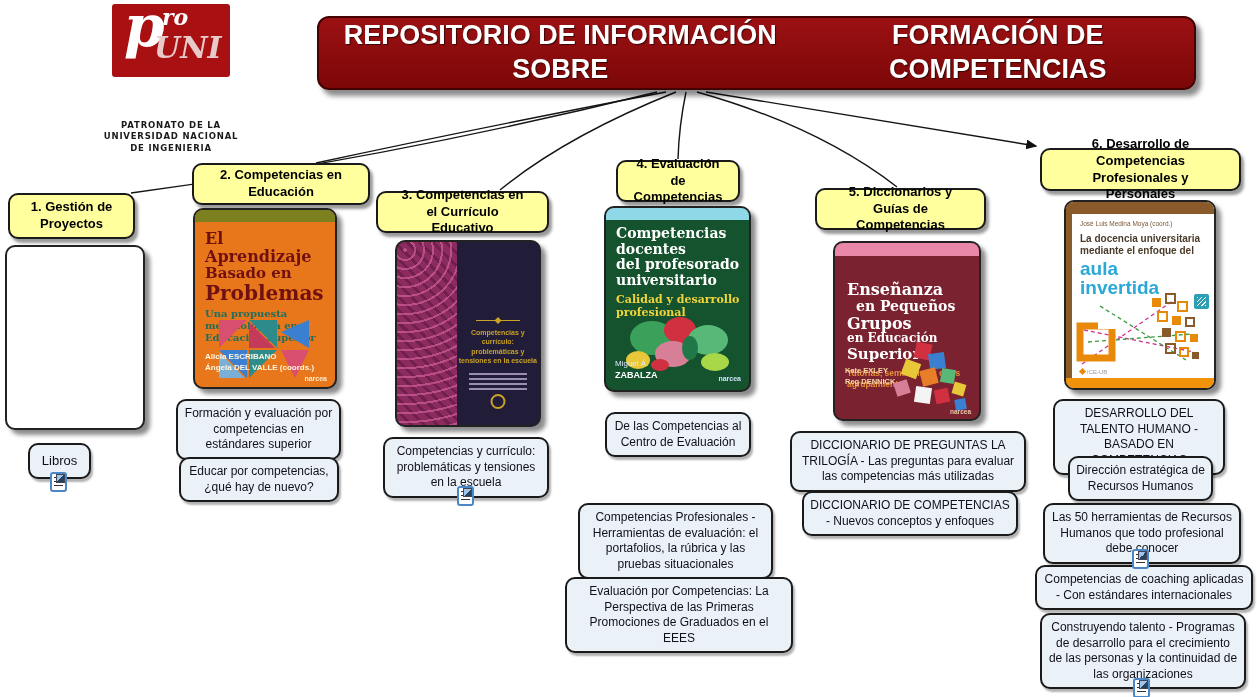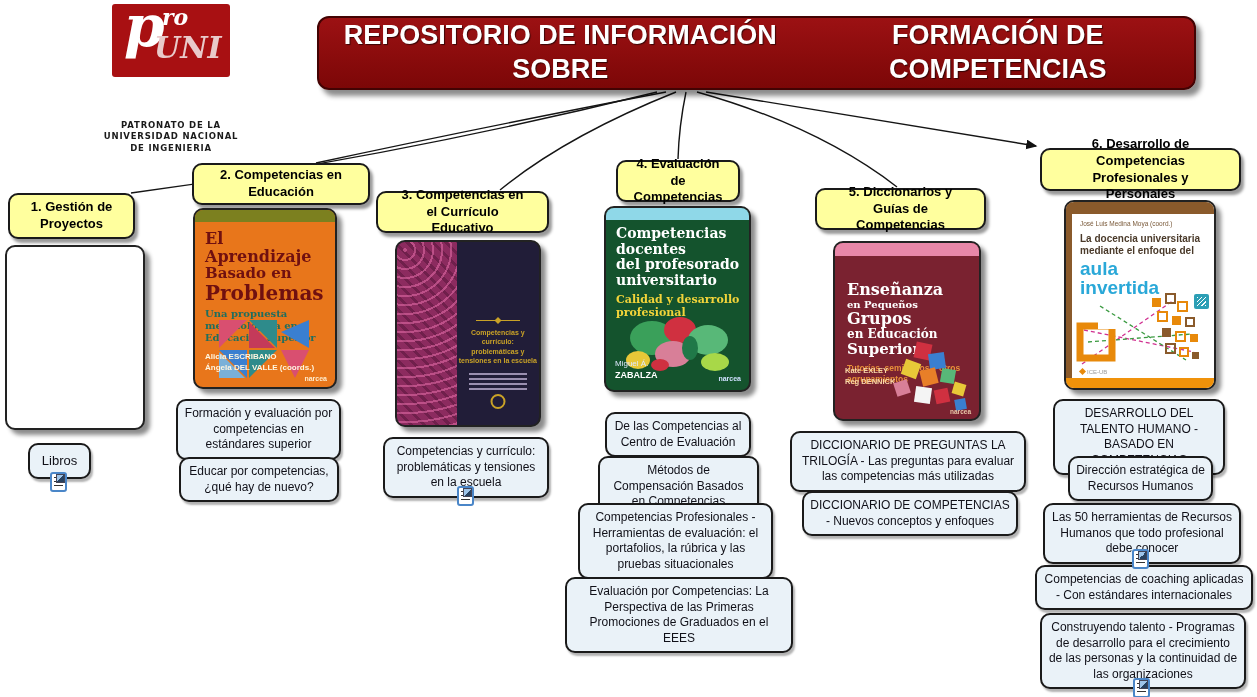--- a/index.html
+++ b/index.html
@@ -83,21 +83,21 @@
       color:#f2d43a;line-height:1.2;}
   .b4-art{position:absolute;left:12px;top:102px;}
   .b4-auth{position:absolute;left:9px;bottom:8px;font-size:8px;color:#dfe8ff;line-height:1.4;}
   .b4-auth b{font-size:9px;color:#fff;}
   .b4-pub{position:absolute;right:8px;bottom:8px;font-size:7px;color:#cfe0ff;font-weight:700;}
 
   
   .b5{background:#7a2230;}
   .b5 .band{background:#e887a8;height:13px;}
   .b5-title{margin:18px 6px 0 12px;font-family:"DejaVu Serif",serif;font-weight:700;color:#fff;line-height:1.12;}
-  .b5-t1{font-size:16px;margin-top:38px;}.b5-t2{font-size:10px;}.b5-t3{font-size:16px;}.b5-t4{font-size:12px;}.b5-t5{font-size:15px;}
+  .b5-t1{font-size:16px;margin-top:38px;}.b5-t2{font-size:14px;margin-left:9px;}.b5-t3{font-size:16px;}.b5-t4{font-size:12px;}.b5-t5{font-size:15px;}
   .b5-sub{margin:5px 6px 0 12px;font-weight:700;font-size:8.5px;color:#e8903a;line-height:1.3;}
   .b5-auth{position:absolute;left:10px;top:122px;font-weight:700;font-size:7.5px;color:#f8d8a8;line-height:1.5;}
   .b5-art{position:absolute;right:2px;top:96px;}
   .b5-pub{position:absolute;right:8px;bottom:4px;font-size:6.5px;color:#e8c8a8;font-weight:700;}
 
   
   .b6{background:#fff;}
   .b6 .band{background:#8a5a2b;height:12px;}
   .b6-stripe{position:absolute;left:0;top:0;bottom:0;width:6px;background:#8a5a2b;}
   .b6-bottom{position:absolute;left:0;right:0;bottom:0;height:10px;background:#f0920a;}
@@ -291,21 +291,20 @@
   </div>
 
   <div class="leaf" style="left:28px;top:443px;width:63px;height:36px;font-size:13px;display:flex;align-items:center;justify-content:center">Libros</div>
 
   <div class="leaf" style="left:176px;top:399px;width:165px">Formación y evaluación por competencias en estándares superior</div>
   <div class="leaf" style="left:179px;top:457px;width:160px">Educar por competencias, ¿qué hay de nuevo?</div>
 
   <div class="leaf" style="left:383px;top:437px;width:166px">Competencias y currículo: problemáticas y tensiones en la escuela</div>
 
   <div class="leaf" style="left:605px;top:412px;width:146px">De las Competencias al Centro de Evaluación</div>
-  <div class="leaf" style="left:598px;top:456px;width:161px">Métodos de Compensación Basados en Competencias</div>
   <div class="leaf" style="left:578px;top:503px;width:195px">Competencias Profesionales - Herramientas de evaluación: el portafolios, la rúbrica y las pruebas situacionales</div>
   <div class="leaf" style="left:565px;top:577px;width:228px">Evaluación por Competencias: La Perspectiva de las Primeras Promociones de Graduados en el EEES</div>
 
   <div class="leaf" style="left:790px;top:431px;width:236px">DICCIONARIO DE PREGUNTAS LA TRILOGÍA - Las preguntas para evaluar las competencias más utilizadas</div>
   <div class="leaf" style="left:802px;top:491px;width:216px">DICCIONARIO DE COMPETENCIAS - Nuevos conceptos y enfoques</div>
 
   <div class="leaf" style="left:1053px;top:399px;width:172px">DESARROLLO DEL TALENTO HUMANO - BASADO EN COMPETENCIAS</div>
   <div class="leaf" style="left:1068px;top:456px;width:145px">Dirección estratégica de Recursos Humanos</div>
   <div class="leaf" style="left:1043px;top:503px;width:198px">Las 50 herramientas de Recursos Humanos que todo profesional debe conocer</div>
   <div class="leaf" style="left:1035px;top:565px;width:218px">Competencias de coaching aplicadas - Con estándares internacionales</div>

